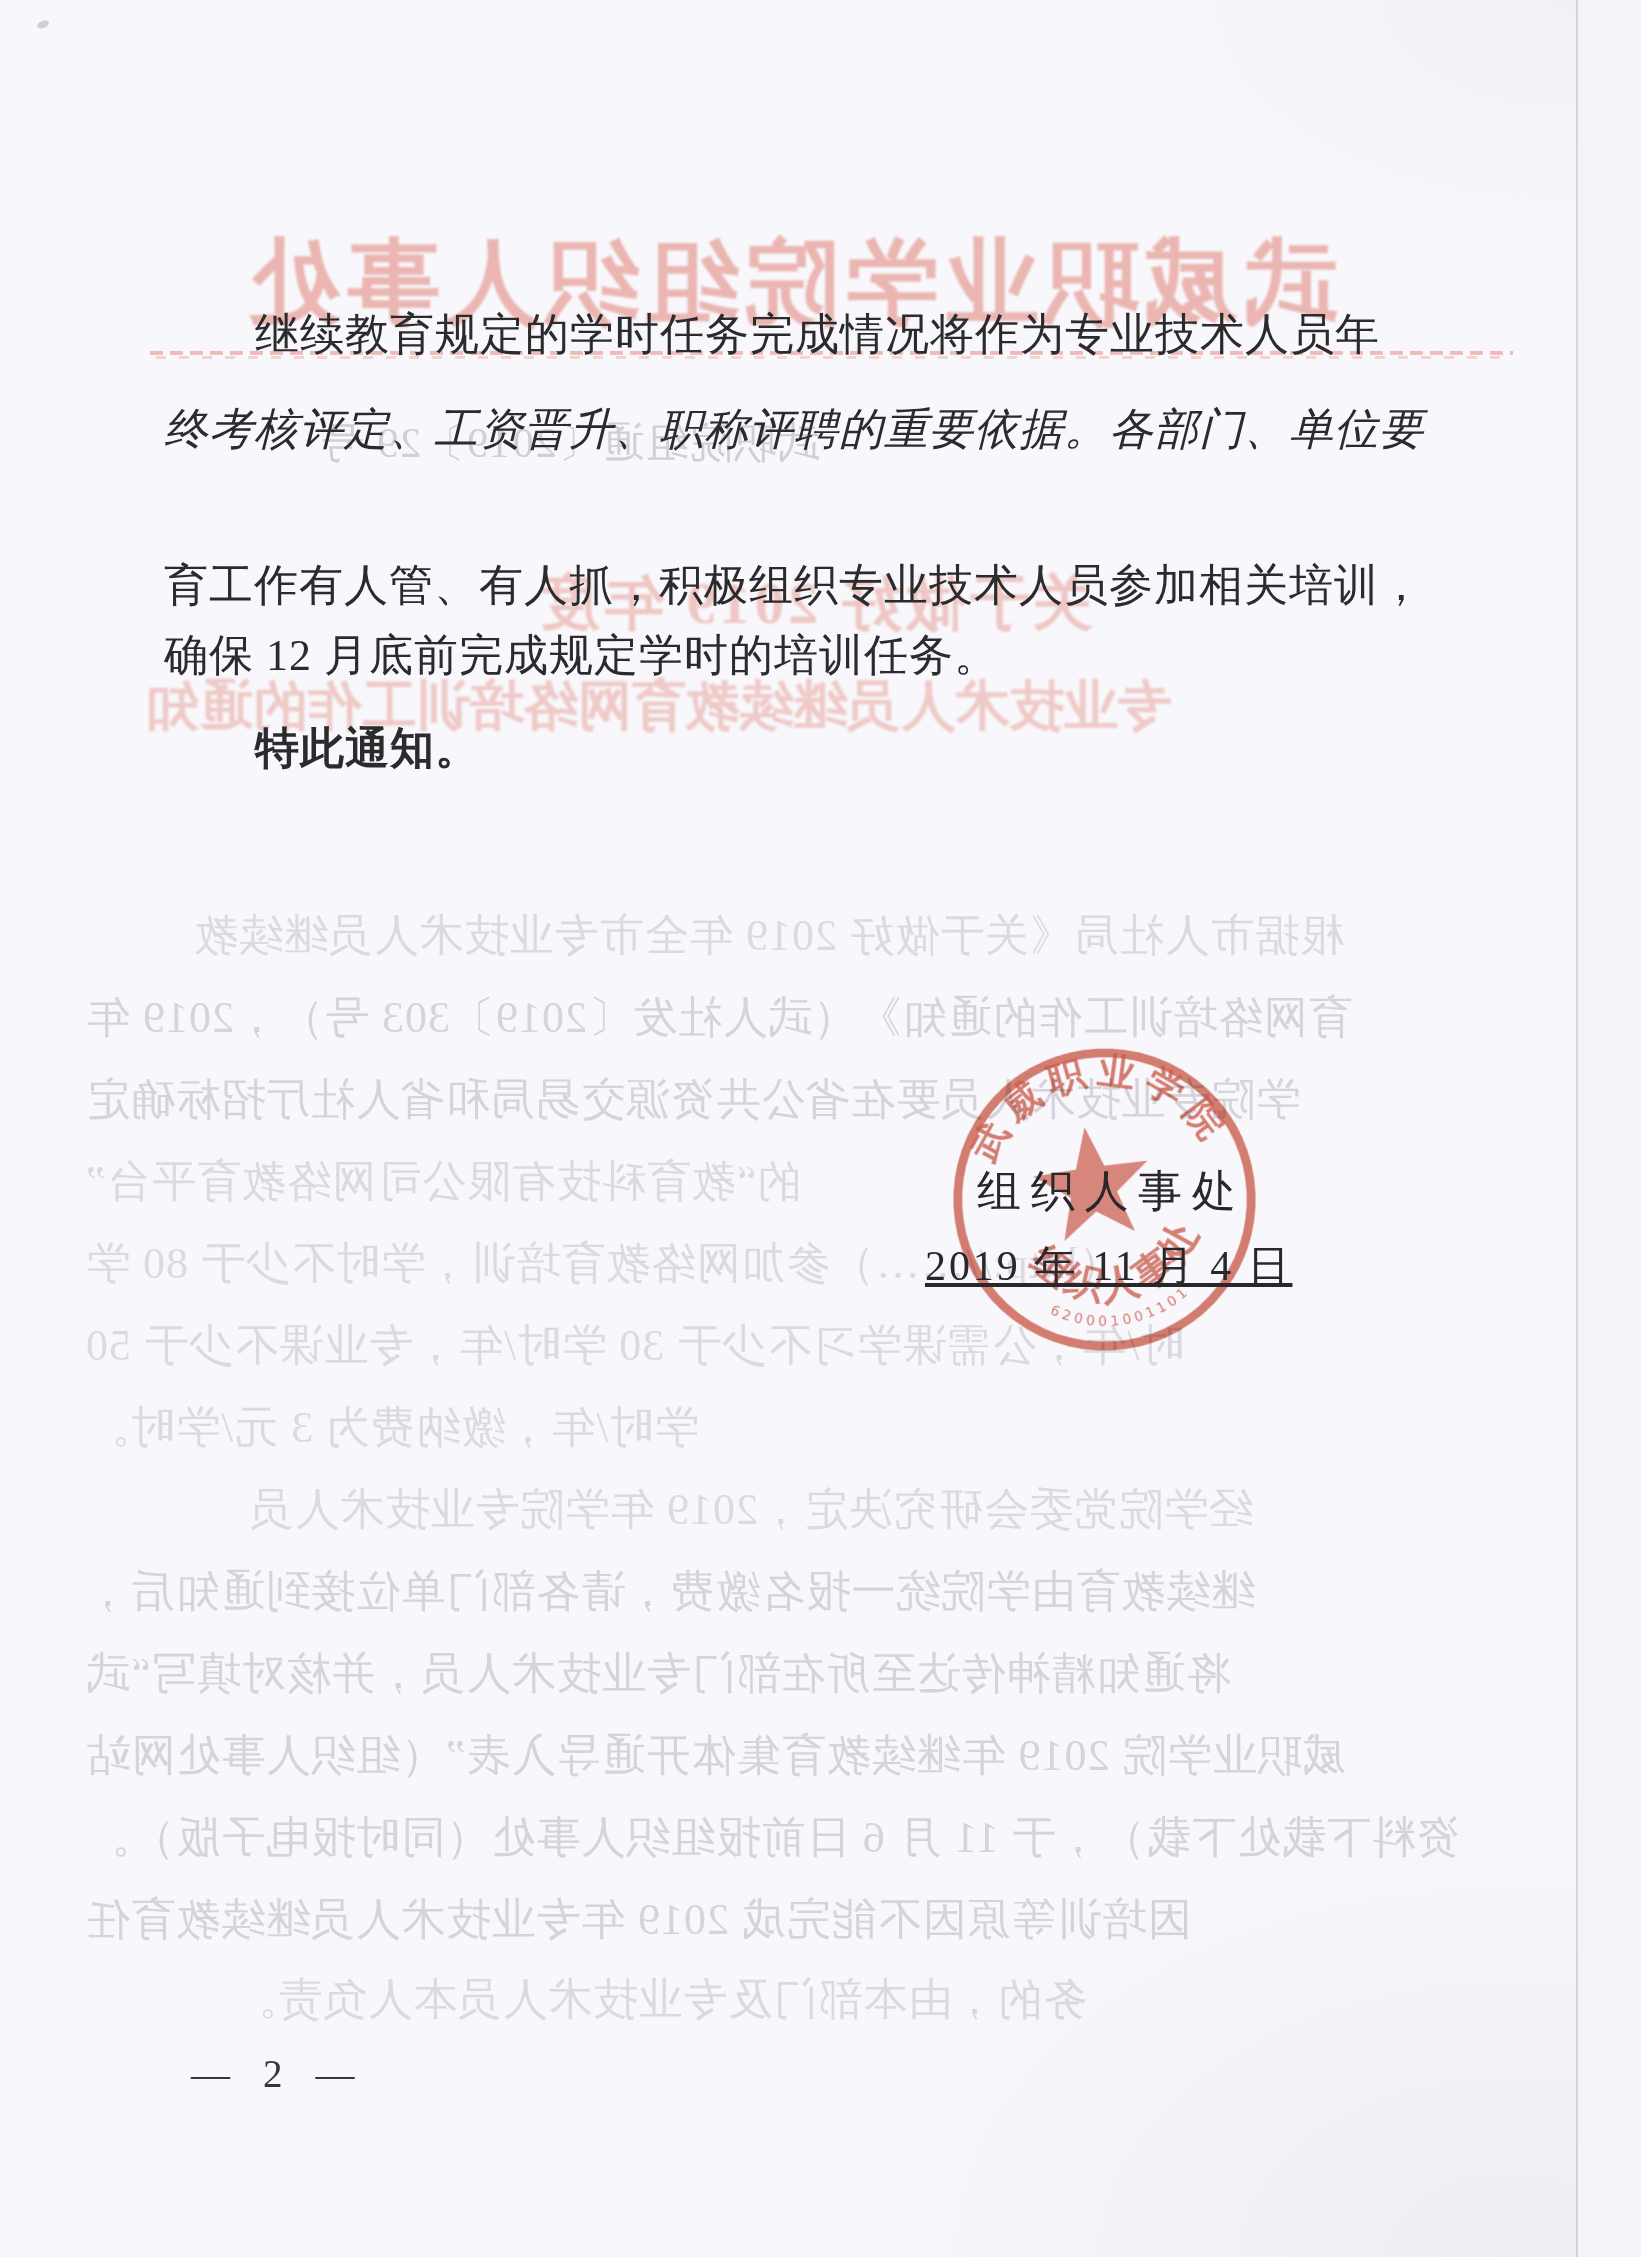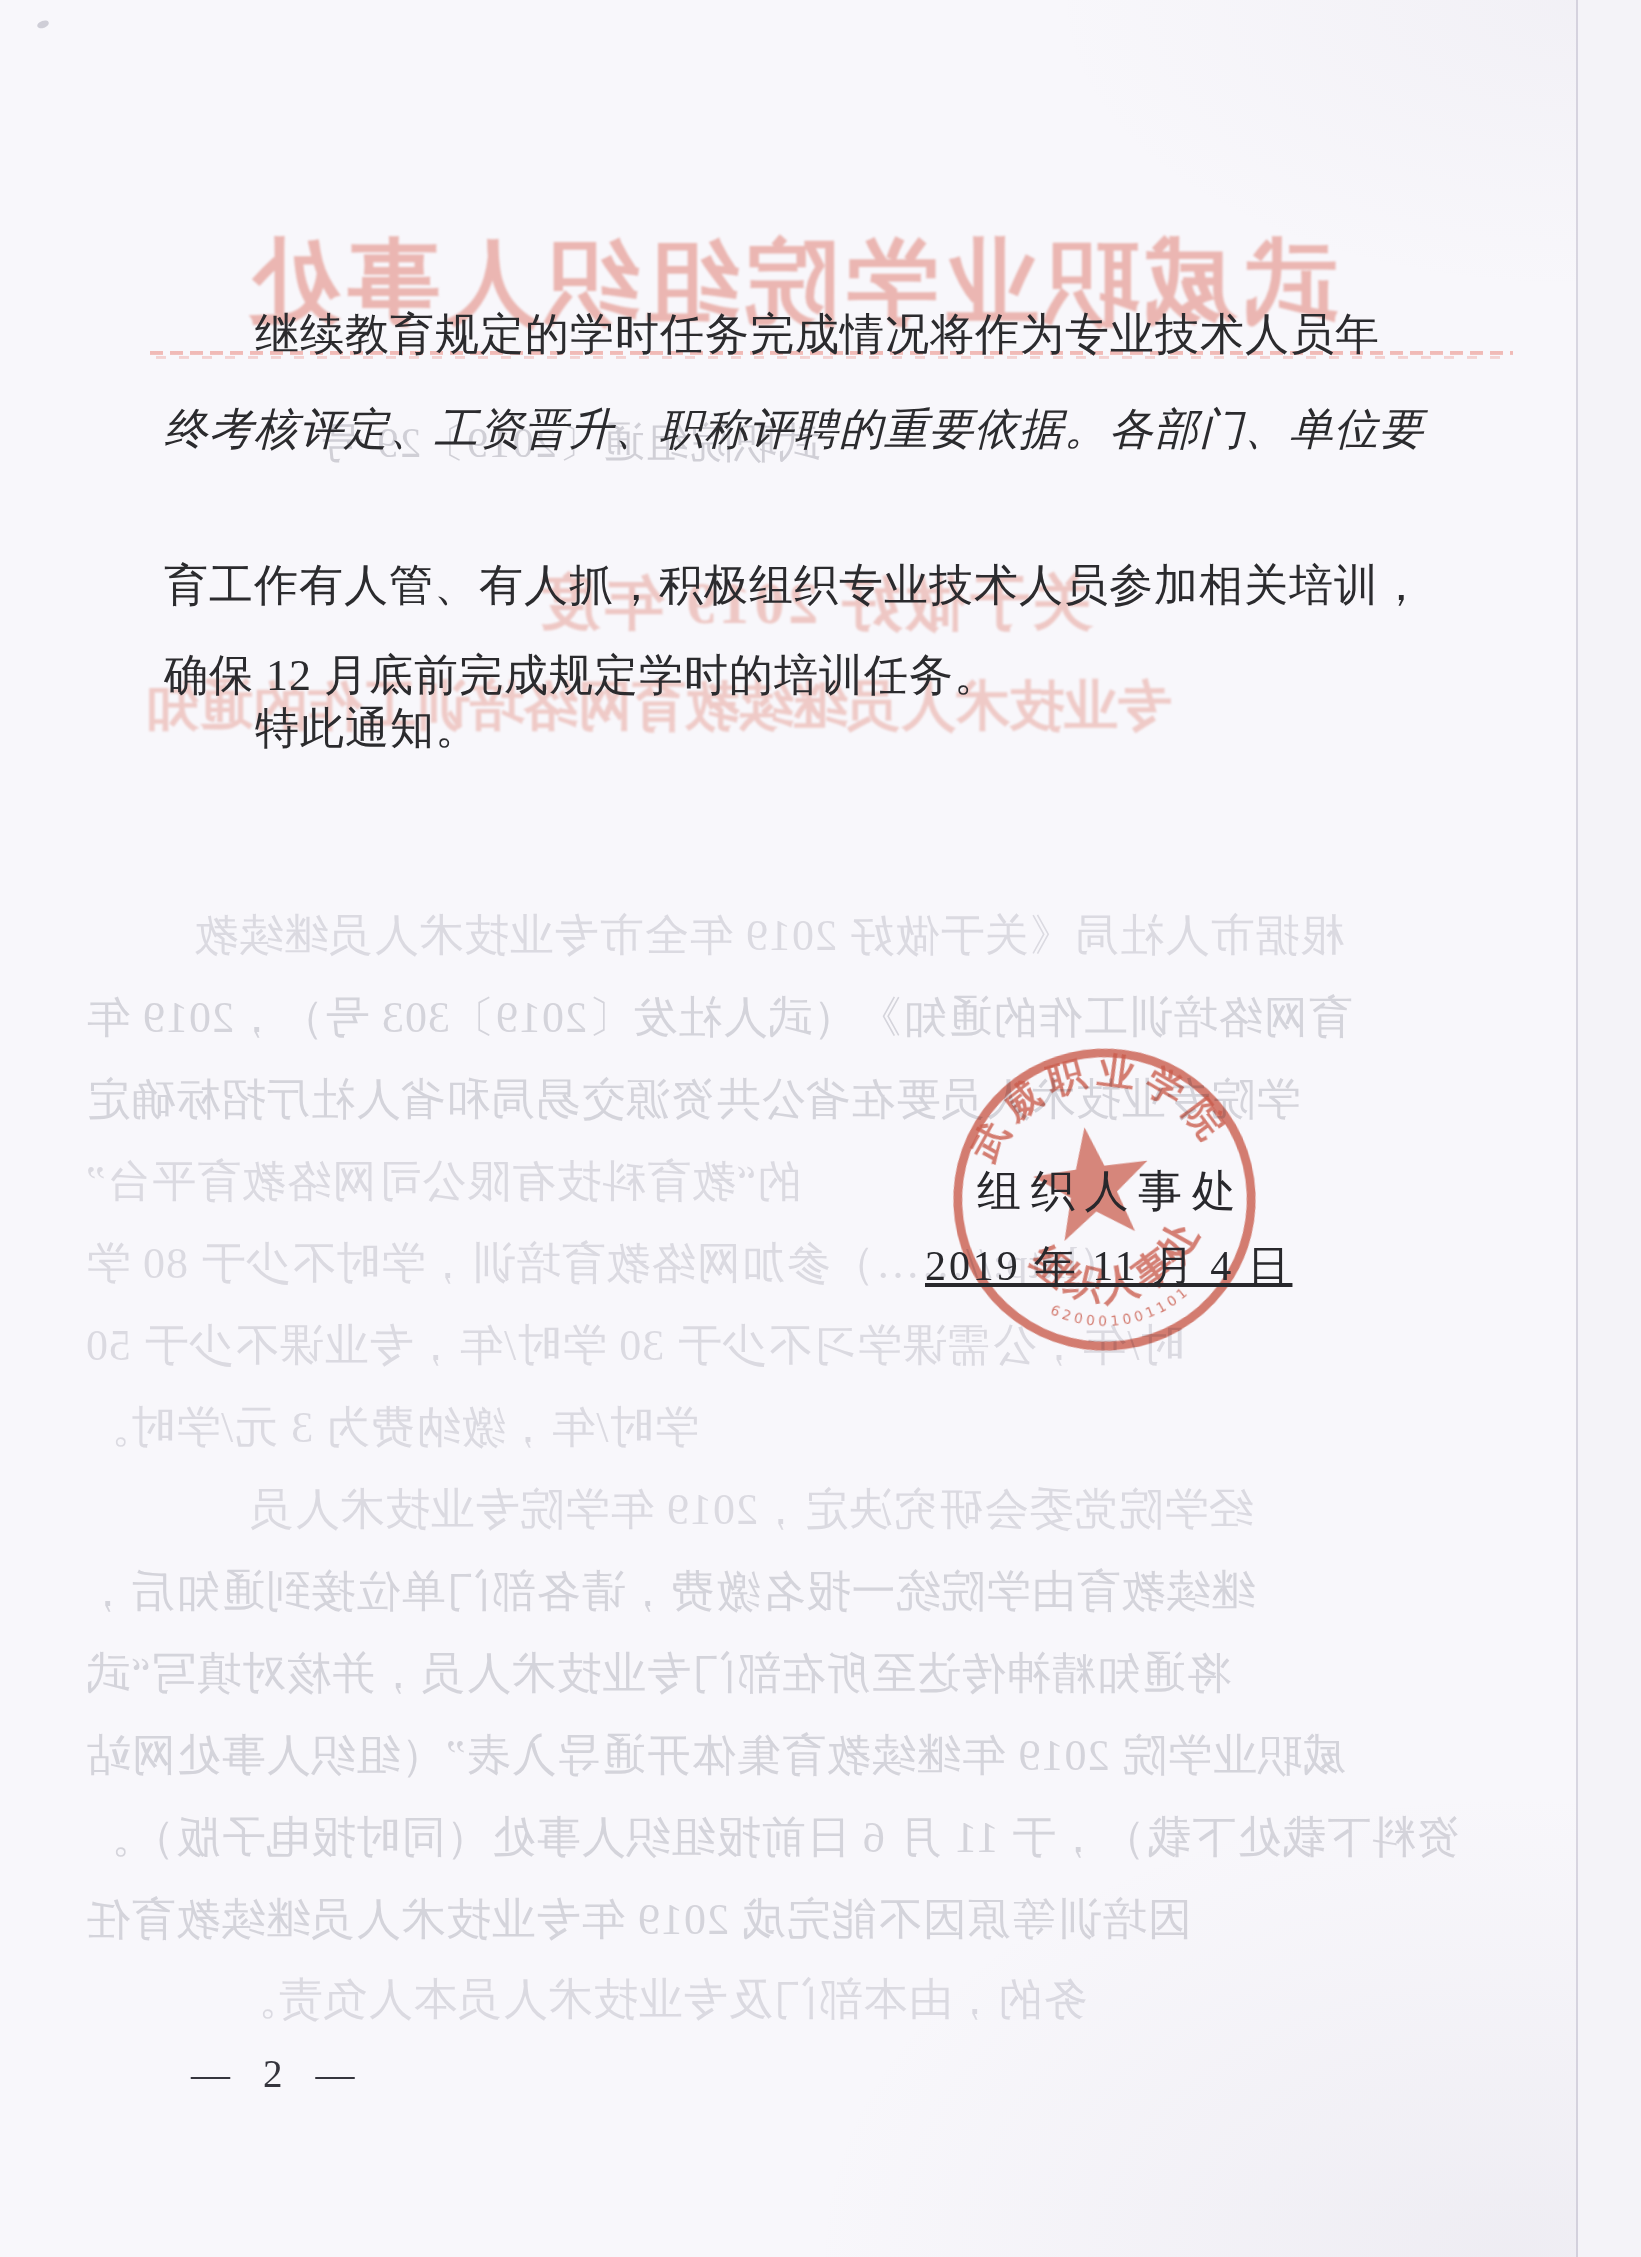--- a/index.html
+++ b/index.html
@@ -100,23 +100,23 @@
 
   <div class="abs body-line" style="top:548px;margin-top:8px;">育工作有人管、有人抓，积极组织专业技术人员参加相关培训，</div>
 
   <div class="abs" style="left:536px;top:563px;z-index:1;">
     <span class="mirror bleed-title1">关于做好 2019 年度</span>
   </div>
   <div class="abs" style="left:145px;top:670px;z-index:1;">
     <span class="mirror bleed-title2">专业技术人员继续教育网络培训工作的通知</span>
   </div>
 
-  <div class="abs body-line" style="top:646px;">确保 12 月底前完成规定学时的培训任务。</div>
+  <div class="abs body-line" style="top:626px;">确保 12 月底前完成规定学时的培训任务。</div>
 
-  <div class="abs body-line indent" style="top:699px;">特此通知。</div>
+  <div class="abs body-line indent" style="top:719px;font-weight:bold;">特此通知。</div>
 
 
   <div class="abs" style="left:193px;top:906px;"><span class="mirror bleed-line">根据市人社局《关于做好 2019 年全市专业技术人员继续教</span></div>
   <div class="abs" style="left:85px;top:988px;"><span class="mirror bleed-line dk">育网络培训工作的通知》（武人社发〔2019〕303 号），2019 年</span></div>
   <div class="abs" style="left:85px;top:1070px;"><span class="mirror bleed-line dk">学院专业技术人员要在省公共资源交易局和省人社厅招标确定</span></div>
   <div class="abs" style="left:85px;top:1152px;"><span class="mirror bleed-line">的“教育科技有限公司网络教育平台”</span></div>
   <div class="abs" style="left:85px;top:1234px;"><span class="mirror bleed-line">（http://……）参加网络教育培训，学时不少于 80 学</span></div>
   <div class="abs" style="left:85px;top:1316px;"><span class="mirror bleed-line">时/年，公需课学习不少于 30 学时/年，专业课不少于 50</span></div>
   <div class="abs" style="left:85px;top:1398px;"><span class="mirror bleed-line">学时/年，缴纳费为 3 元/学时。</span></div>
   <div class="abs" style="left:249px;top:1480px;"><span class="mirror bleed-line">经学院党委会研究决定，2019 年学院专业技术人员</span></div>

